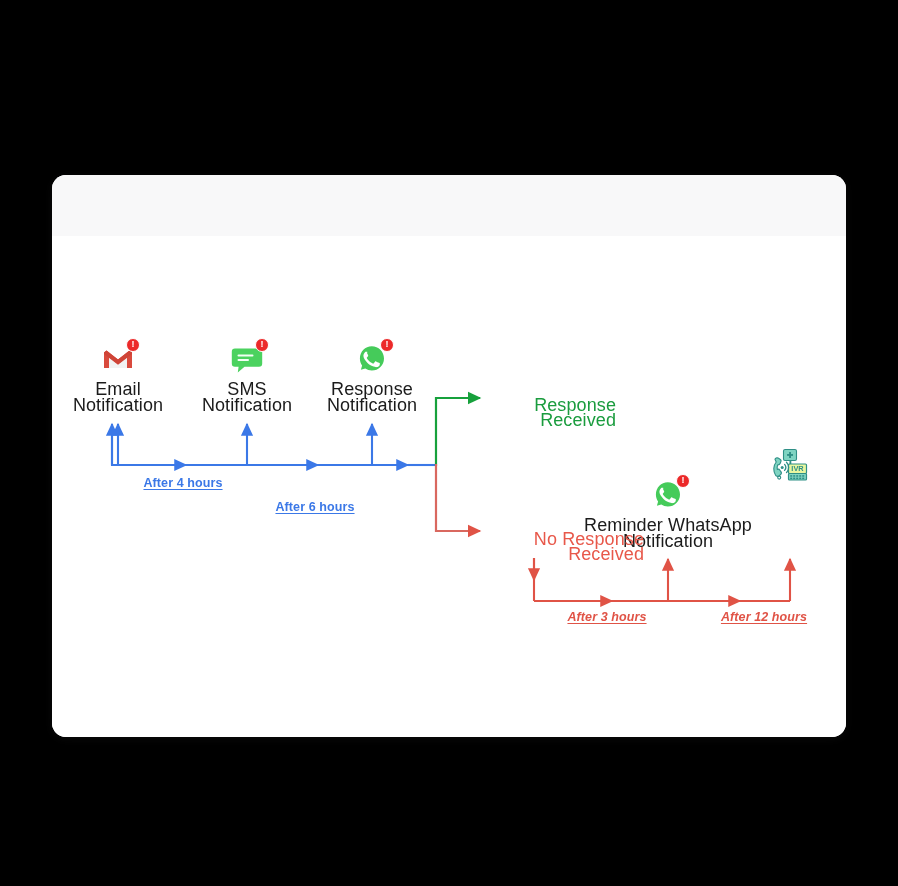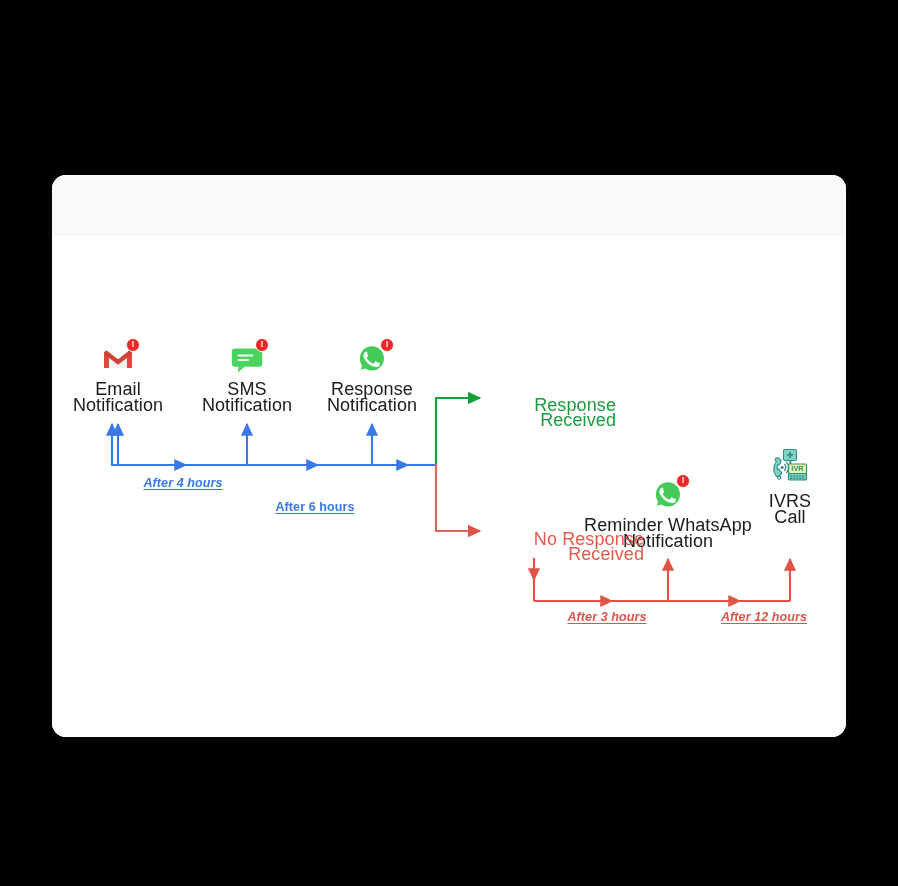--- a/index.html
+++ b/index.html
@@ -290,35 +290,33 @@
           </g>
 
           <path d="M6.2 14 C3.2 17.6 3.0 23.2 5.6 27.2 C6.4 28.4 7.9 28.7 9.0 27.9 L10.4 26.8 C11.4 26.0 11.6 24.6 10.9 23.6 L9.9 22.2 C9.3 21.3 8.2 21.0 7.3 21.4 C7.0 19.8 7.1 18.3 7.7 16.9 C8.7 17.0 9.7 16.5 10.1 15.5 L10.8 13.9 C11.3 12.8 10.8 11.5 9.7 10.9 L8.1 10.1 C6.9 9.5 5.5 10.0 5.0 11.2 Z" fill="#7fd4c2" stroke="#2f8f86" stroke-width="1.1" stroke-linejoin="round"></path>
           <circle cx="12.2" cy="19.4" r="1.5" fill="#2f8f86"></circle>
           <path d="M14.6 16.4 A4.6 4.6 0 0 1 14.6 22.4" fill="none" stroke="#2f8f86" stroke-width="1.3" stroke-linecap="round"></path>
           <path d="M16.5 14.2 A7.4 7.4 0 0 1 16.5 24.6" fill="none" stroke="#2f8f86" stroke-width="1.3" stroke-linecap="round"></path>
           <circle cx="9.2" cy="29.6" r="1.5" fill="none" stroke="#2f8f86" stroke-width="1.1"></circle>
         </svg>
       </div>
     </div>
-    <div class="node-label">IVRS
-Call</div>
   </div>
 
   <div class="branch-label green" style="left:536px; top:382px;">
     <span>Response
 Received</span>
   </div>
 
   <div class="branch-label red" style="left:564px; top:516px;">
     <span>No Response
 Received</span>
   </div>
 
-  <div class="dur blue" style="left:183px; top:476px;font-style:italic;">
+  <div class="dur blue" style="left:183px; top:476px;">
     <span>After 4 hours</span>
   </div>
 
   <div class="dur blue" style="left:315px; top:476px;margin-top:24px;">
     <span>After 6 hours</span>
   </div>
 
   <div class="dur red" style="left:607px; top:610px;">
     <span>After 3 hours</span>
   </div>

